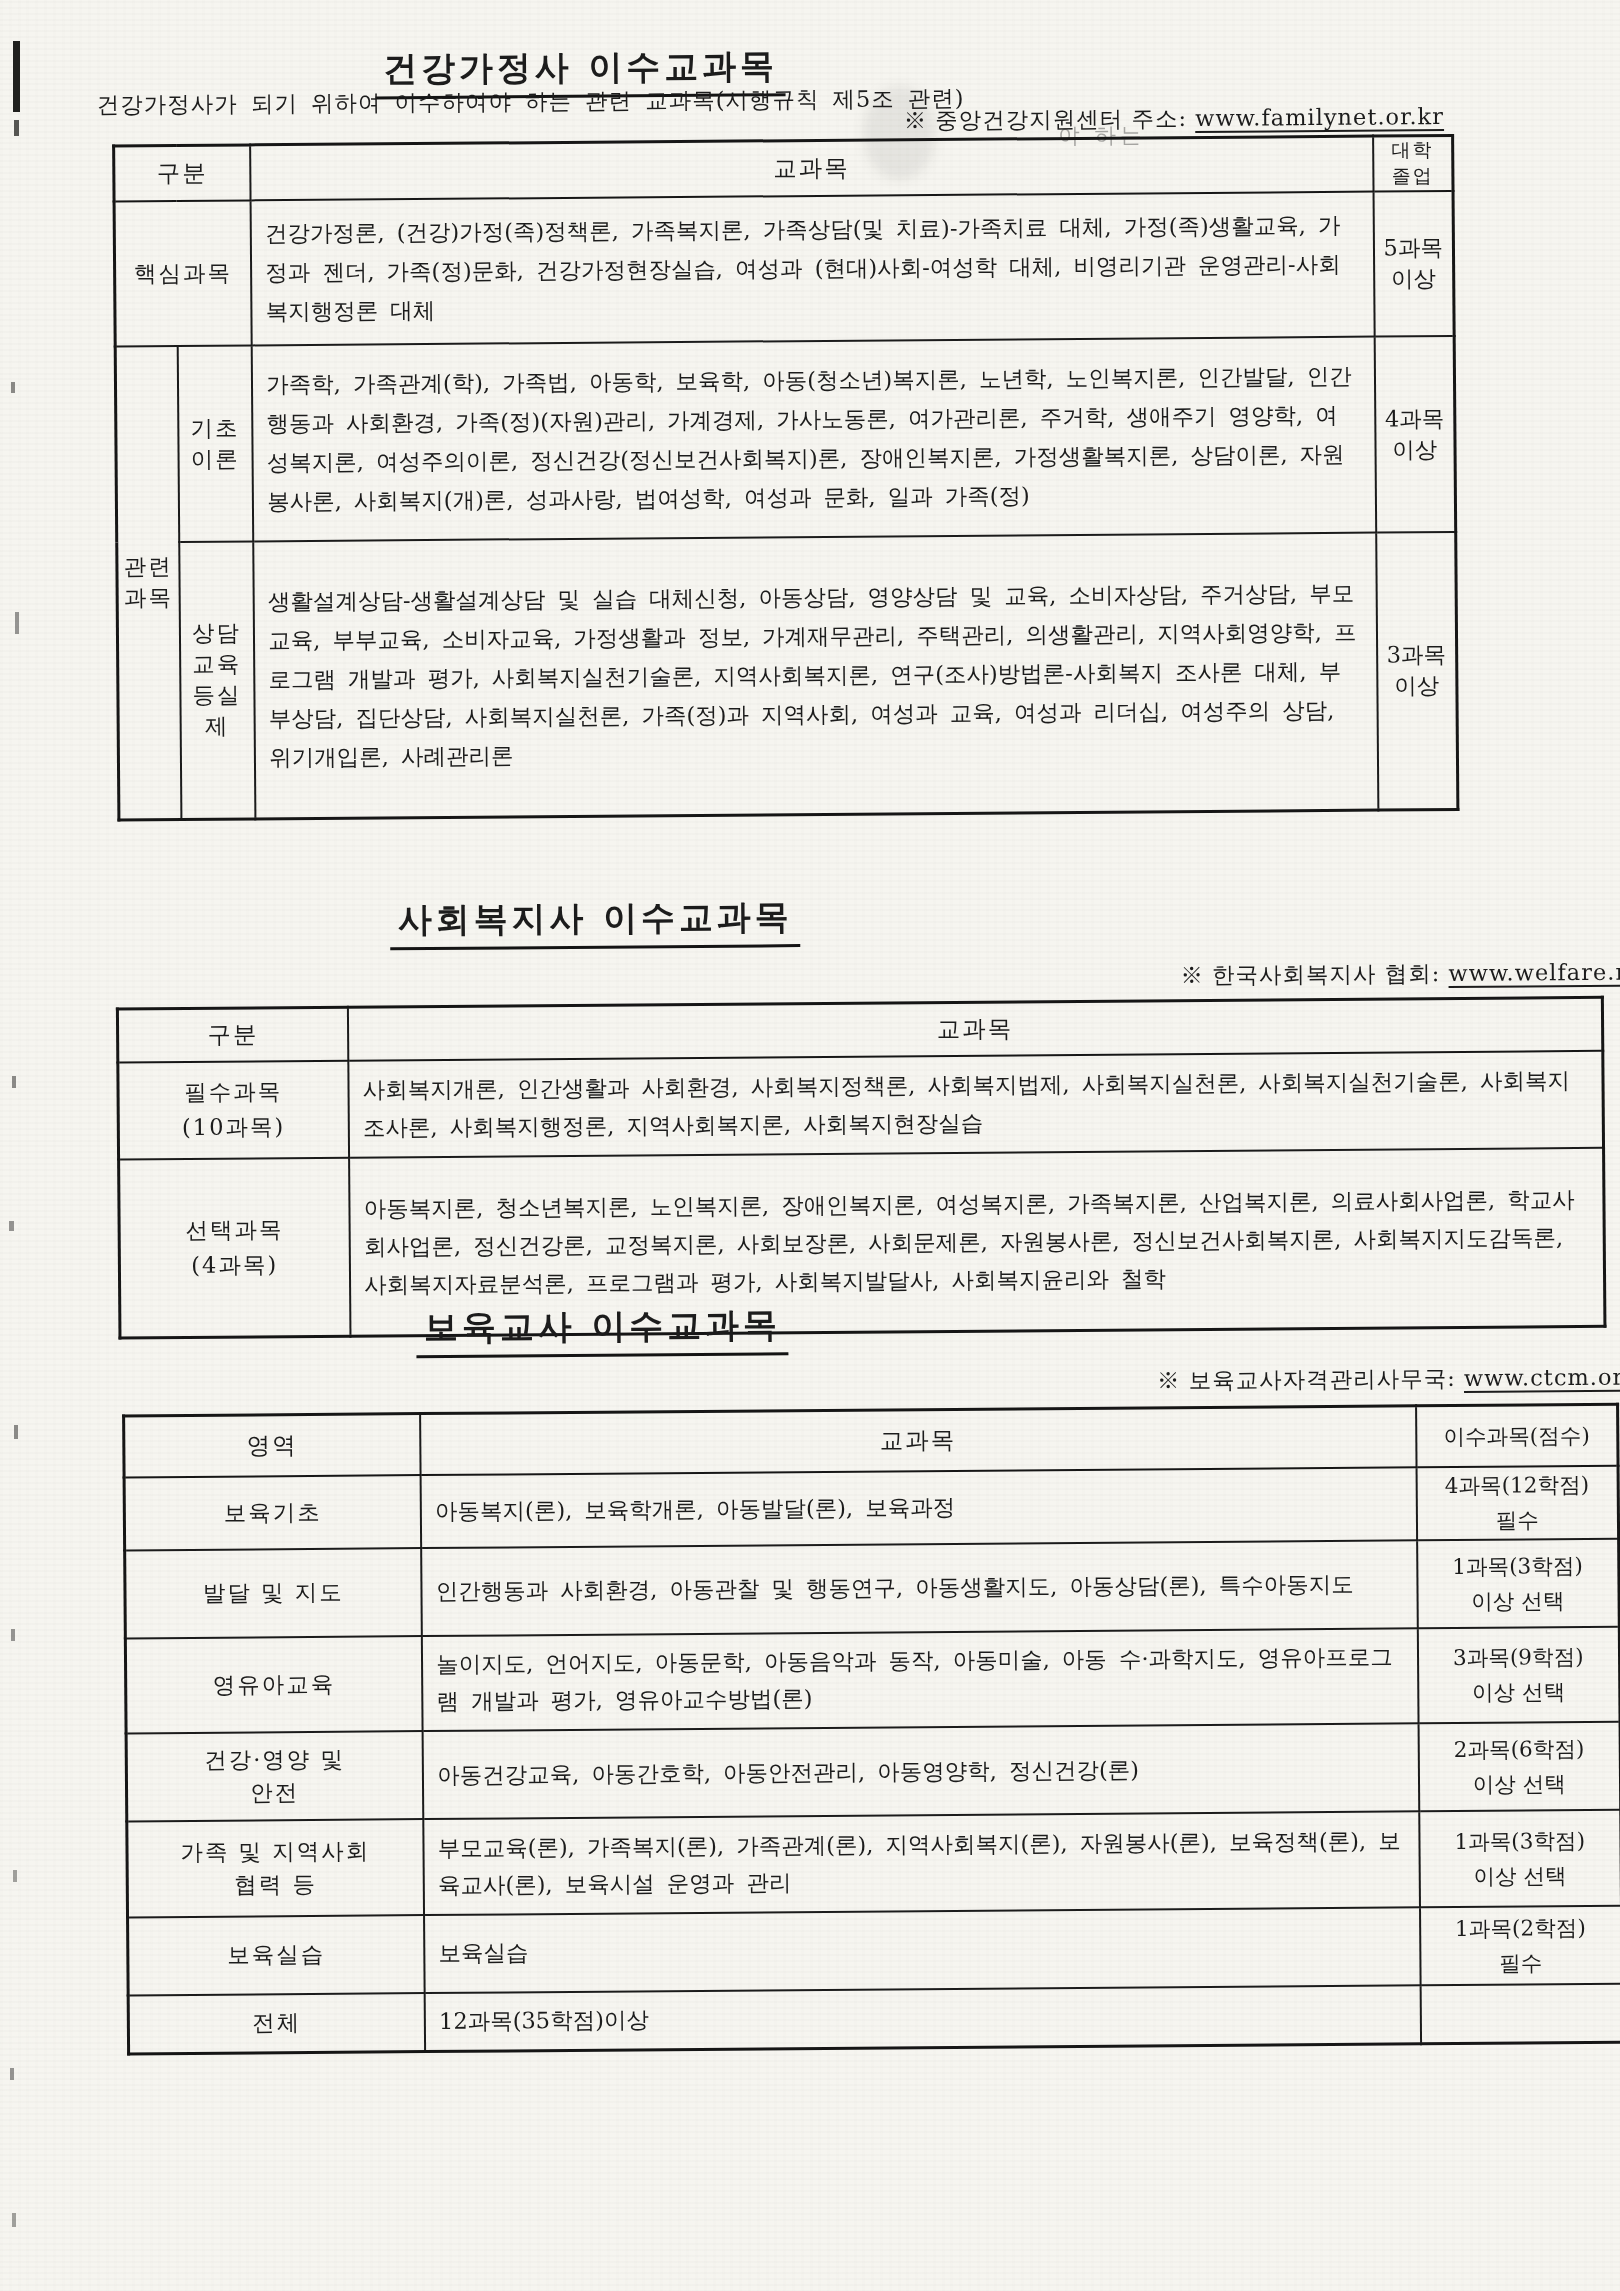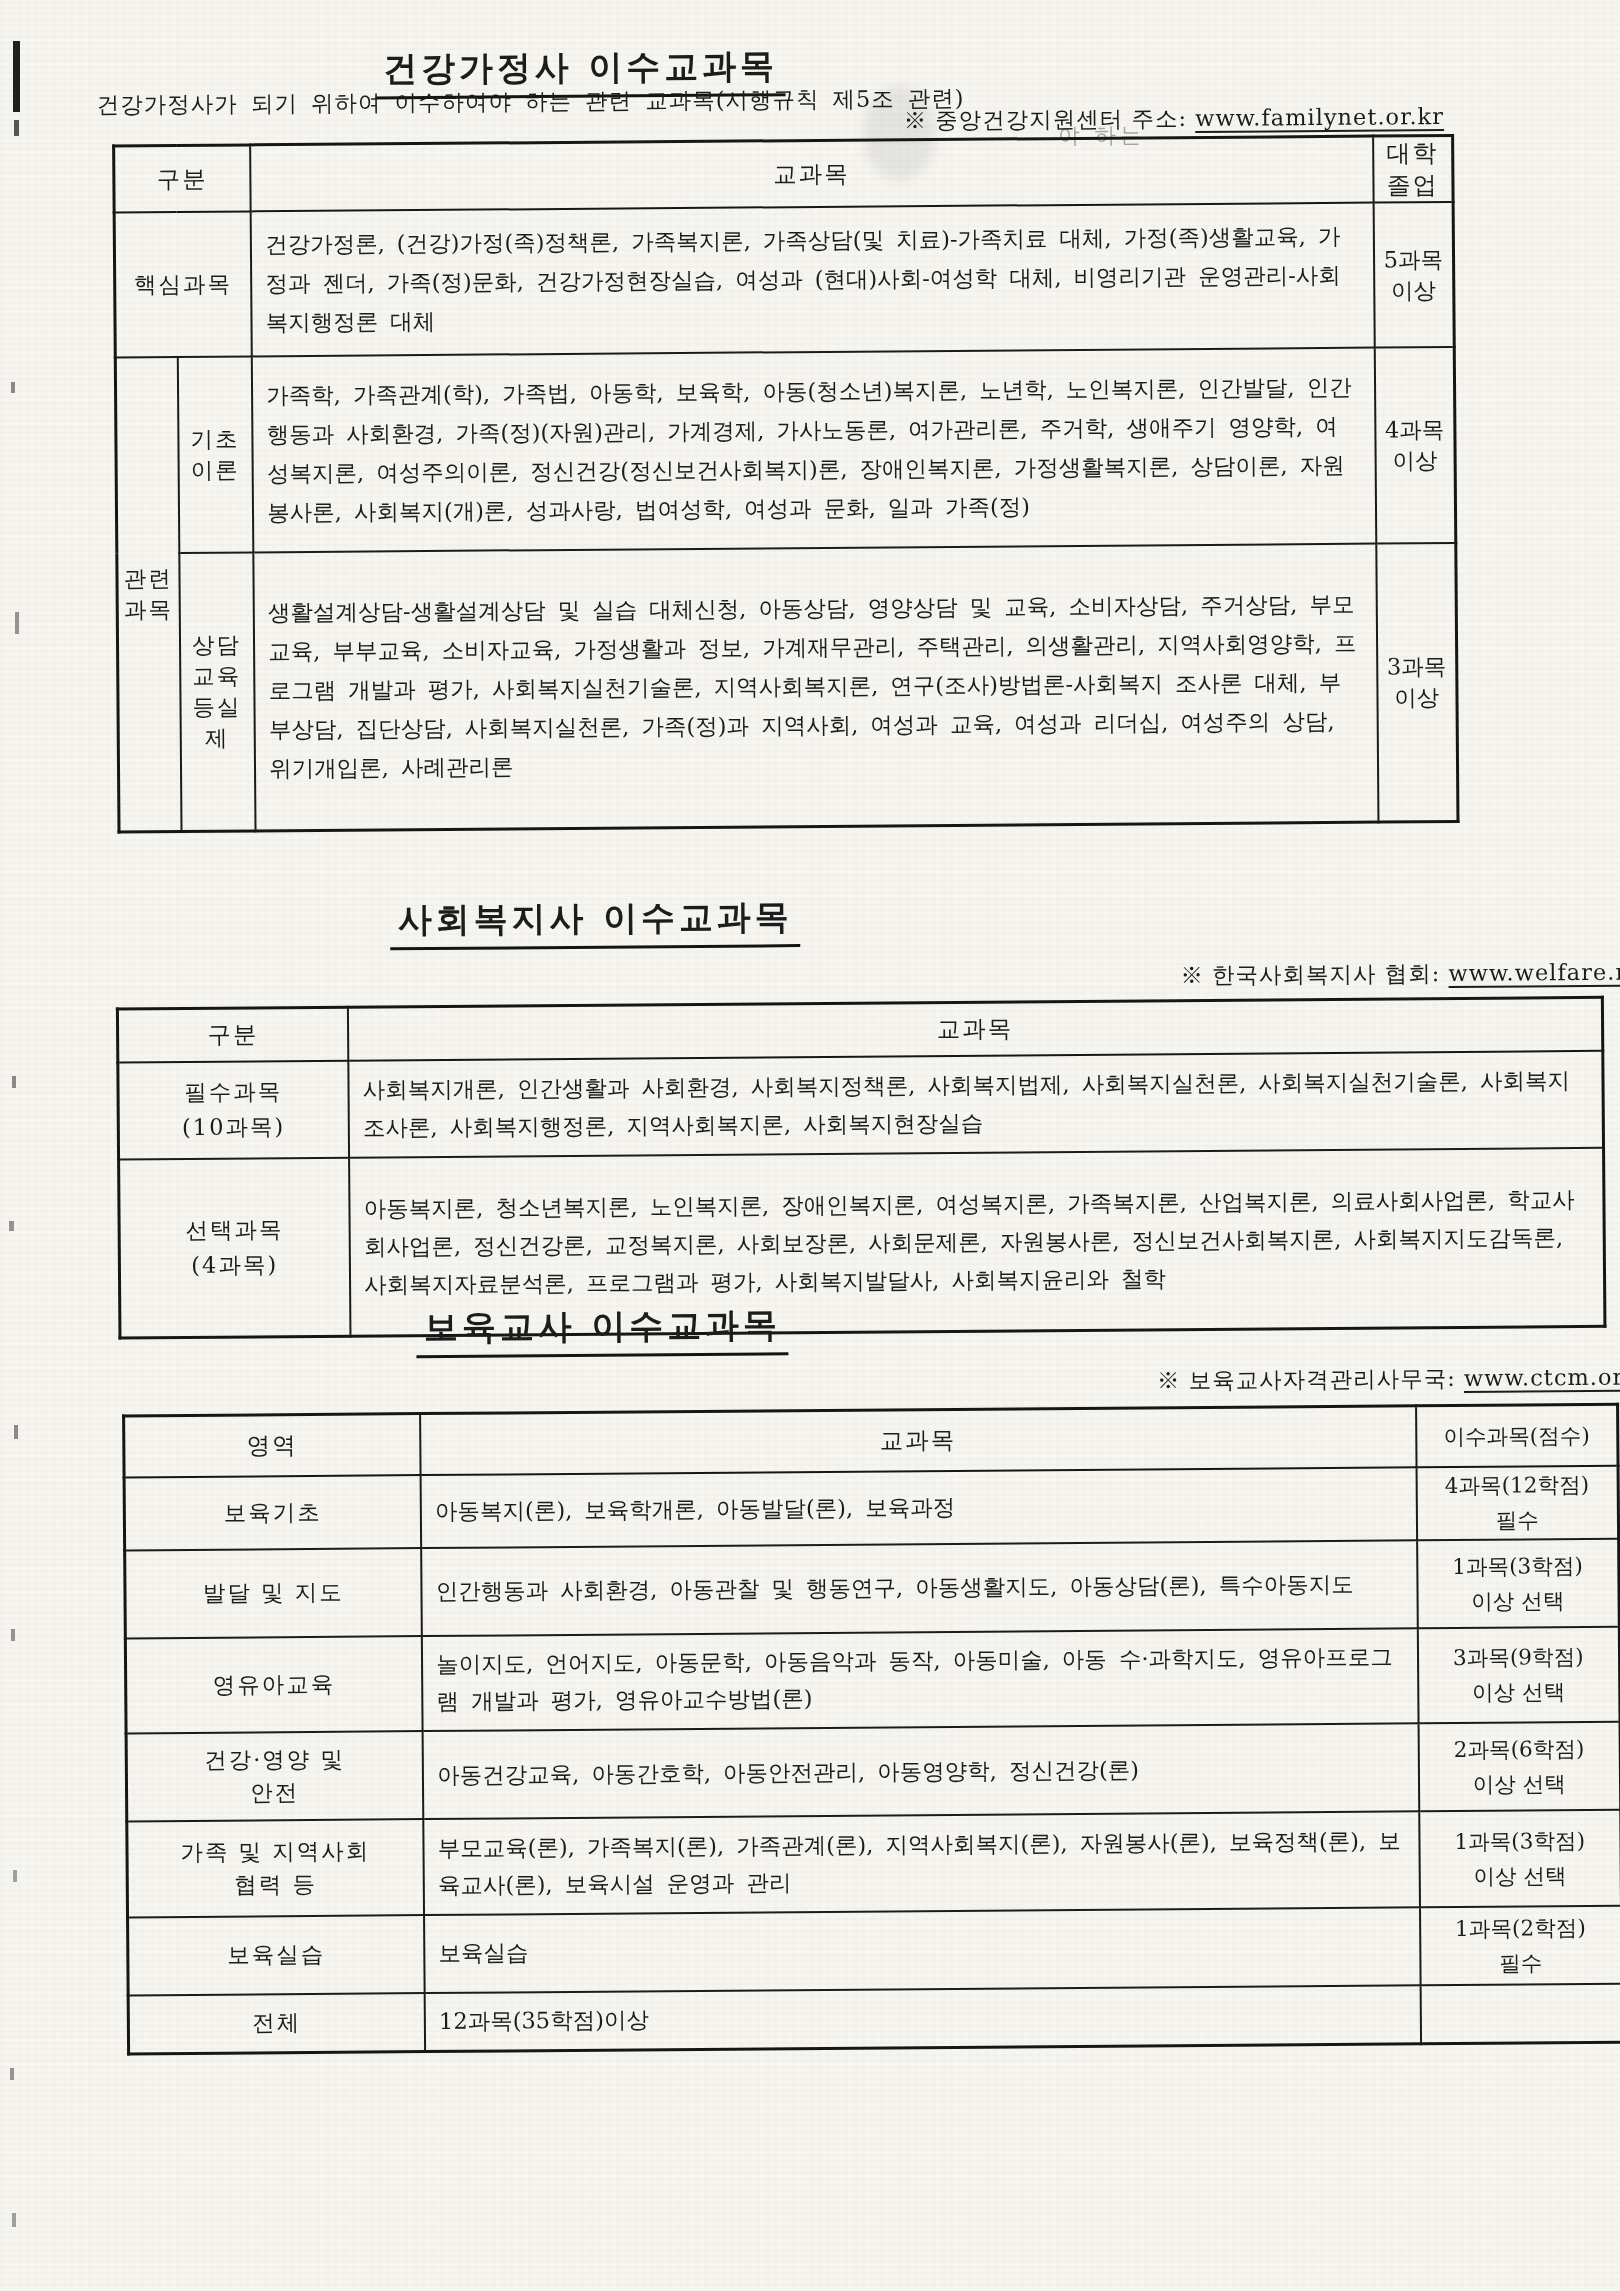--- a/index.html
+++ b/index.html
@@ -98,21 +98,21 @@
     <colgroup>
         <col style="width:62px">
         <col style="width:74px">
         <col style="width:1123px">
         <col style="width:80px">
       </colgroup>
     <tbody>
         <tr class="hdr" style="height:55px;">
       <td colspan="2">구분</td>
       <td>교과목</td>
-      <td class="pre" style="font-size:24px;">대학
+      <td class="pre" style="font-size:19px;">대학
 졸업</td>
     </tr>
     <tr style="height:145px;">
       <td colspan="2" class="label">핵심과목</td>
       <td class="courses">건강가정론, (건강)가정(족)정책론, 가족복지론, 가족상담(및 치료)-가족치료 대체, 가정(족)생활교육, 가정과 젠더, 가족(정)문화, 건강가정현장실습, 여성과 (현대)사회-여성학 대체, 비영리기관 운영관리-사회복지행정론 대체</td>
       <td class="req pre">5과목
 이상</td>
     </tr>
     <tr style="height:196px;">
       <td rowspan="2" class="label pre">관련

